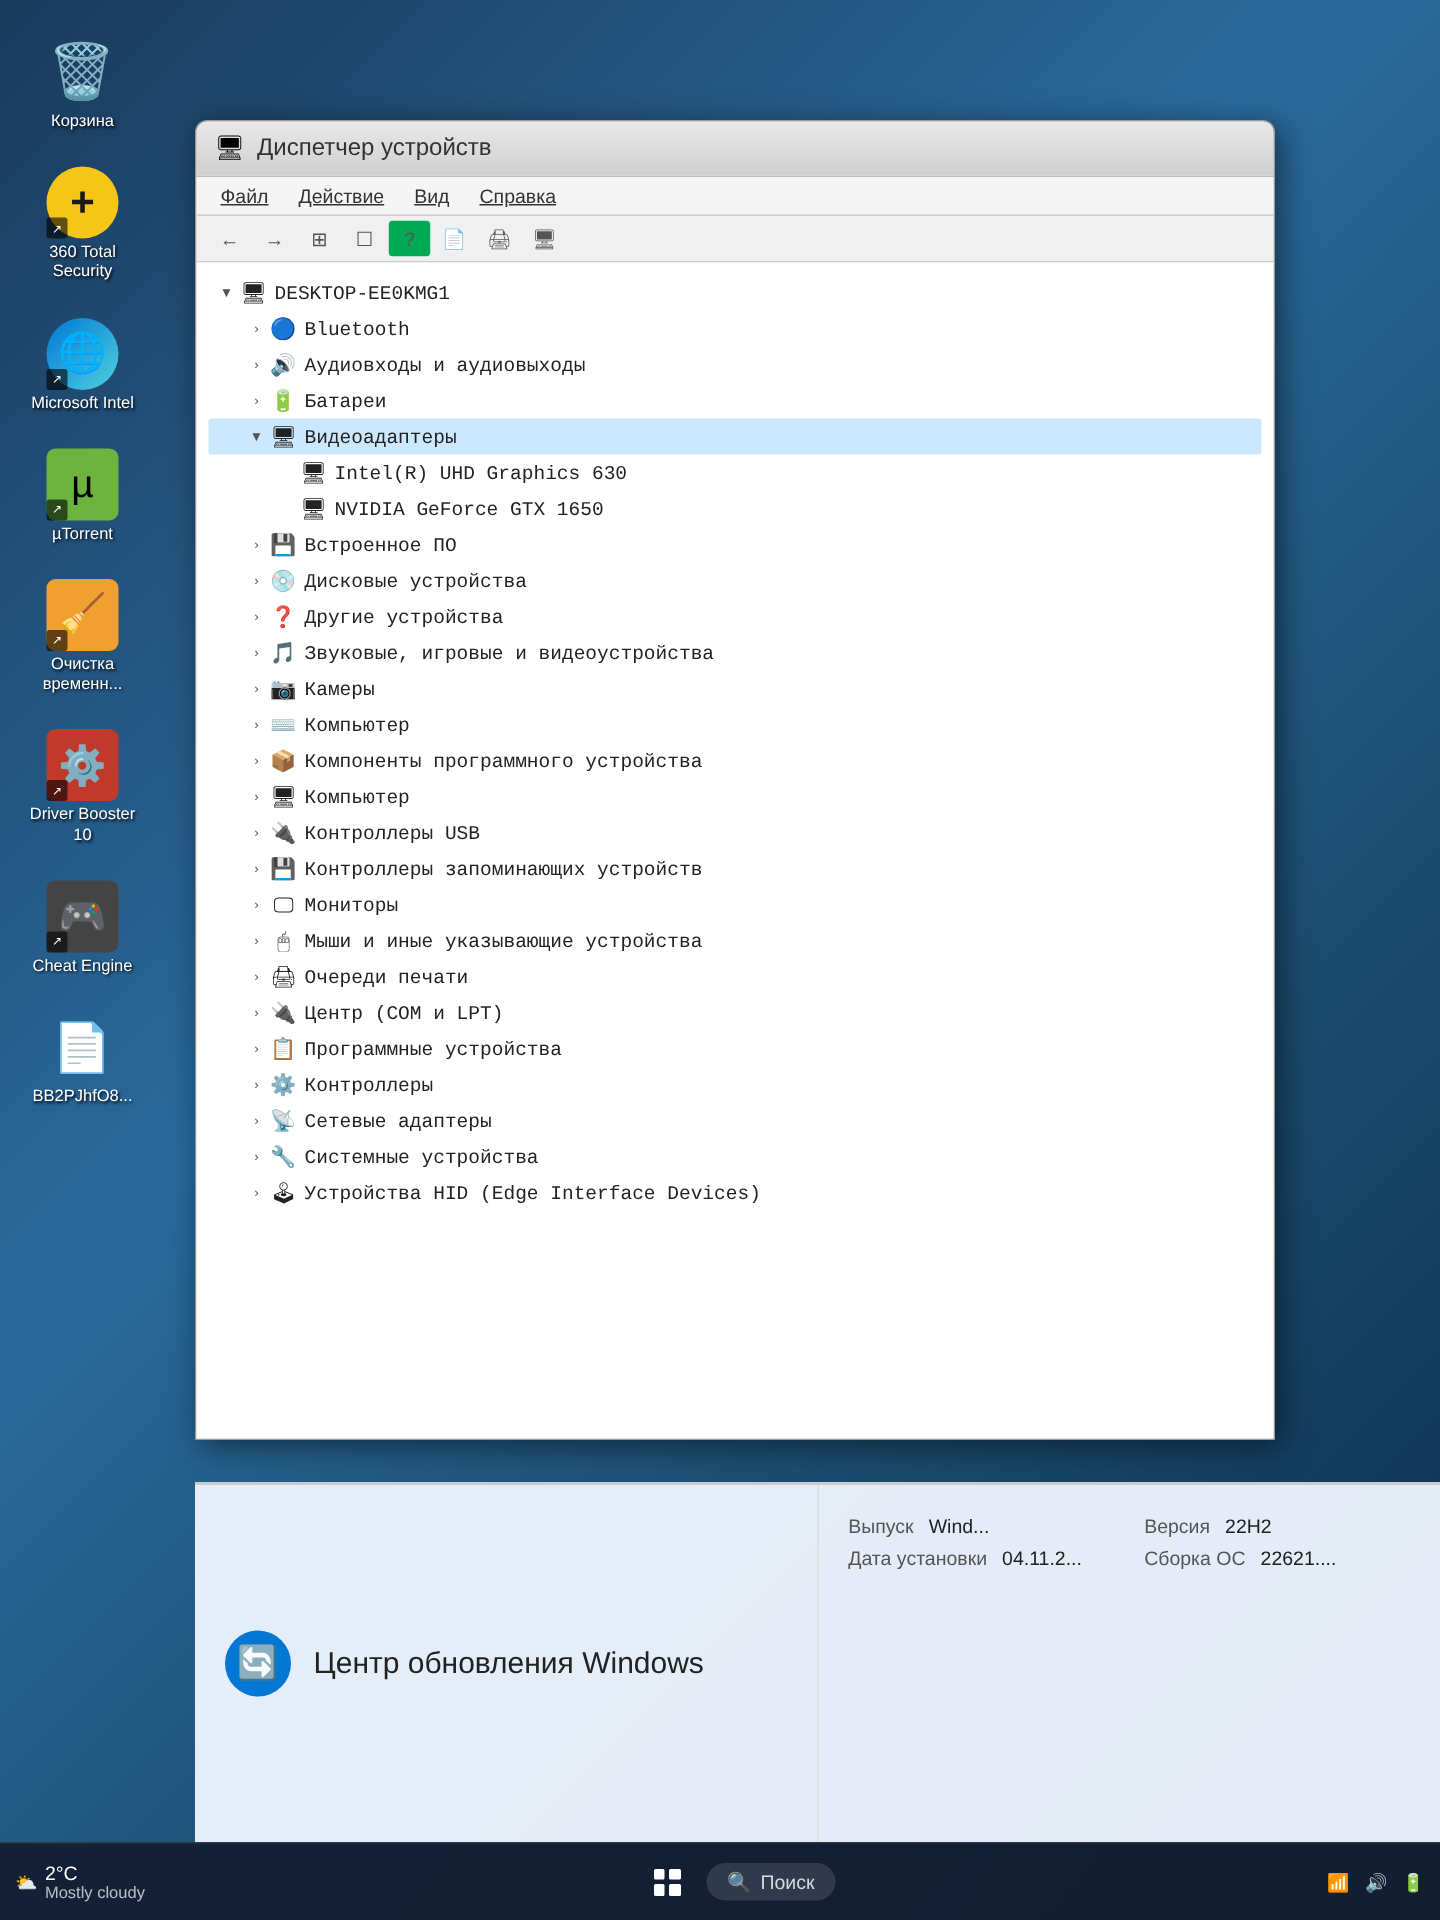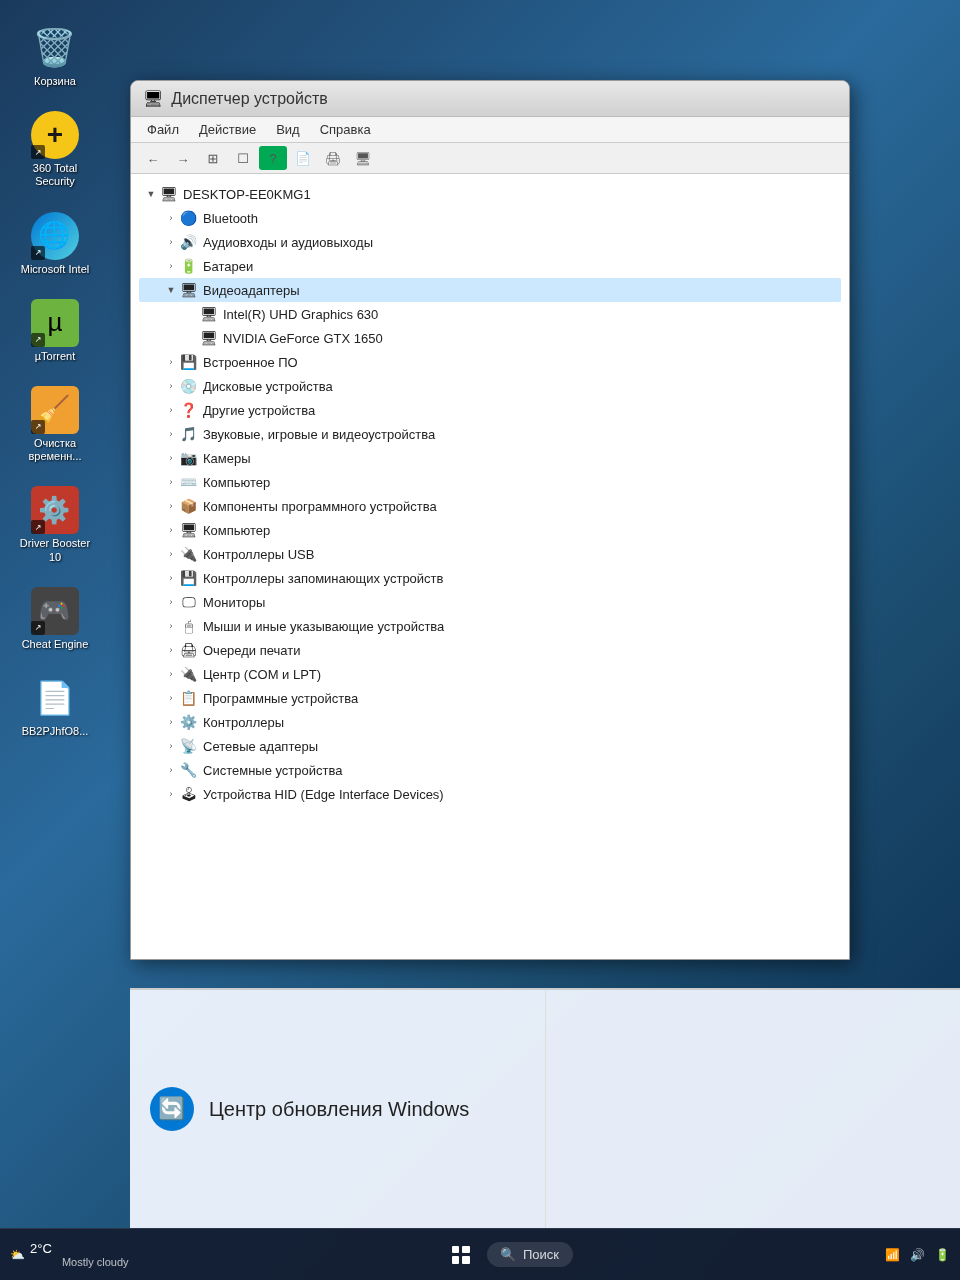--- a/index.html
+++ b/index.html
@@ -200,20 +200,21 @@
       background: #f5f5f5;
       border-bottom: 1px solid #ccc;
     }
 
     .dm-menu-item {
       padding: 3px 8px;
       font-size: 13px;
       color: #333;
       cursor: pointer;
       border-radius: 3px;
+      text-decoration: underline;
     }
 
     .dm-toolbar {
       display: flex;
       align-items: center;
       gap: 2px;
       padding: 3px 8px;
       background: #f0f0f0;
       border-bottom: 1px solid #ccc;
     }
@@ -270,20 +271,21 @@
       margin-right: 4px;
       display: flex;
       align-items: center;
       justify-content: center;
       font-size: 14px;
       flex-shrink: 0;
     }
 
     .tree-label {
       font-size: 13px;
+      font-family: Liberation Mono, monospace;
     }
 
     .level1 { padding-left: 24px; }
     .level2 { padding-left: 44px; }
 
     
     .bottom-panel {
       position: absolute;
       bottom: 52px;
       left: 130px;
@@ -614,30 +616,48 @@
 
     <div class="update-section">
       <div class="update-icon">
         <span style="font-size:22px;">🔄</span>
       </div>
       <span class="update-text">Центр обновления Windows</span>
     </div>
 
     <div class="win-char-section">
 
+      <div class="win-char-grid">
+        <div class="win-char-row">
+          <span class="win-char-key">Выпуск</span>
+          <span class="win-char-val">Wind...</span>
+        </div>
+        <div class="win-char-row">
+          <span class="win-char-key">Версия</span>
+          <span class="win-char-val">22H2</span>
+        </div>
+        <div class="win-char-row">
+          <span class="win-char-key">Дата установки</span>
+          <span class="win-char-val">04.11.2...</span>
+        </div>
+        <div class="win-char-row">
+          <span class="win-char-key">Сборка ОС</span>
+          <span class="win-char-val">22621....</span>
+        </div>
+      </div>
     </div>
   </div>
 
   <div class="taskbar">
     <div class="taskbar-left">
       <div class="taskbar-weather">
         <span>⛅</span>
         <div>
           <div style="font-size:13px;color:white;">2°C</div>
-          <div style="font-size:11px;color:rgba(255,255,255,0.7);margin-left:32px;">Mostly cloudy</div>
+          <div style="font-size:11px;color:rgba(255,255,255,0.7);">Mostly cloudy</div>
         </div>
       </div>
     </div>
 
     <div class="taskbar-center">
       <div class="win-button">
         <div class="win-grid">
           <span></span>
             <span></span>
             <span></span>

